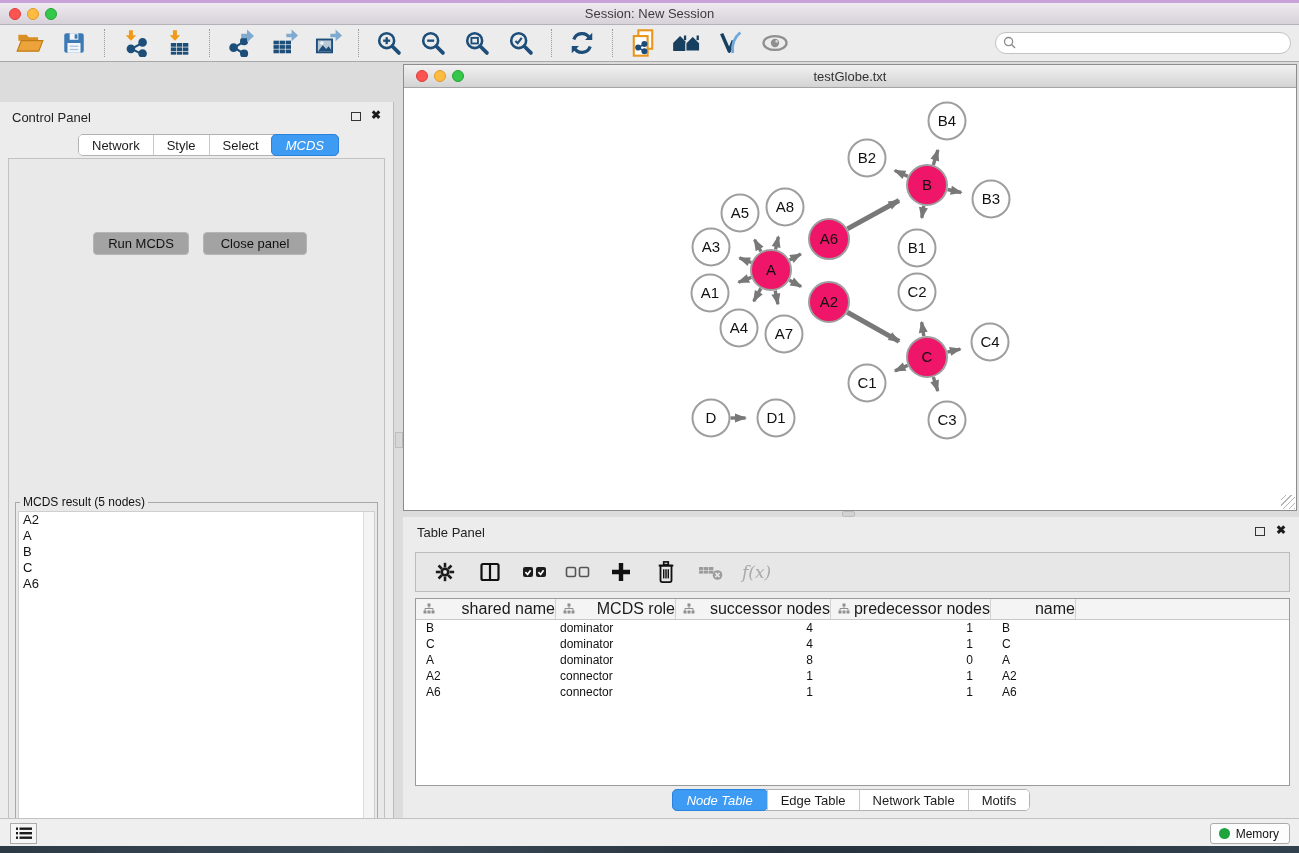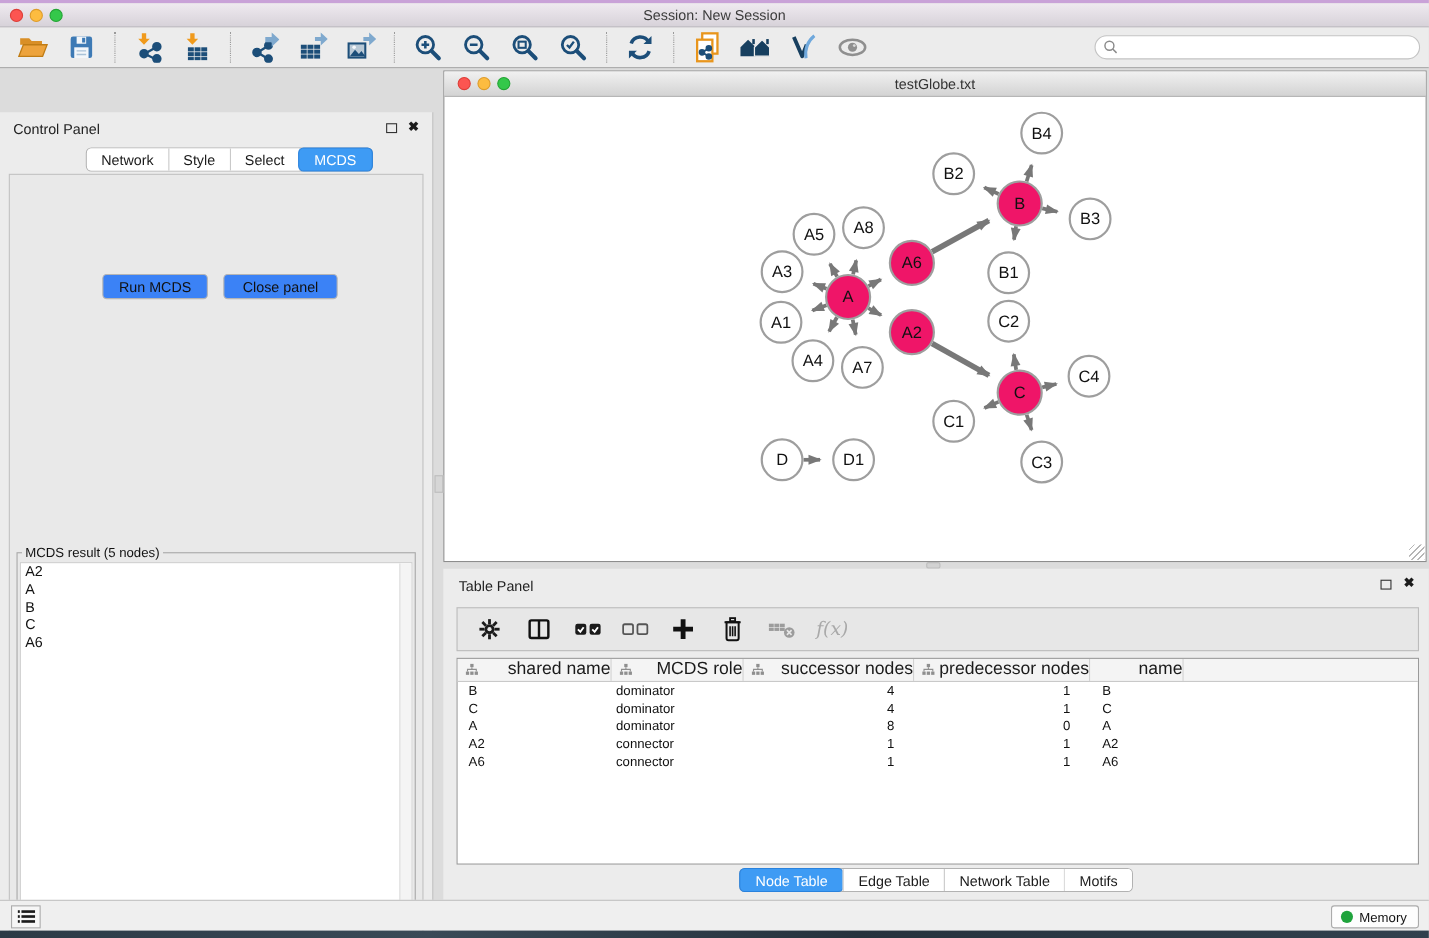--- a/index.html
+++ b/index.html
@@ -27,29 +27,29 @@
   
   .control-panel { left:0; top:62px; width:394px; height:756px; background:#ececec; border-right:1px solid #bdbdbd;margin-top:40px; }
   .panel-head { position:absolute; left:0; top:0; width:100%; height:28px; }
   .panel-head .ptitle { position:absolute; left:12px; top:8px; font-size:13px; color:#222; }
   .float-ico { position:absolute; top:10px; width:10px; height:9px; border:1.5px solid #333; background:transparent; }
   .close-ico { position:absolute; top:6px; font-size:12px; font-weight:bold; color:#1b1b1b; cursor:pointer; }
   .seg-tabs { position:absolute; display:flex; background:#fff; border:1px solid #b2b2b2; border-radius:5px; height:22px; align-items:stretch; }
   .seg-tab { padding:2px 13px; font-size:13px; color:#1b1b1b; display:flex; align-items:center; border-left:1px solid #c9c9c9; cursor:pointer; background:#fff; }
   .seg-tab:first-child { border-left:none; border-radius:4px 0 0 4px; }
   .seg-tab:last-child { border-radius:0 4px 4px 0; }
-  .seg-tab.active { background:#3e9bf4; color:#fff; border-radius:5px; margin:-1px; border:1px solid #2a82dd; padding:2px 14px; }
+  .seg-tab.active { background:#3e9bf4; color:#fff; border-radius:5px; margin:-1px; border:1px solid #2a82dd; padding:2px 14px;font-style:italic; }
   .cp-body { position:absolute; left:8px; top:56px; right:8px; bottom:10px; background:#e9e9e9; border:1px solid #c2c2c2; }
   .opt-label { position:absolute; left:0; right:0; top:18px; text-align:center; font-size:13px; color:#111; }
   .dropdown { position:absolute; left:34px; top:40px; width:314px; height:23px; background:#fff; border:1px solid #b5b5b5; border-radius:4px; cursor:pointer; }
   .dropdown .val { position:absolute; left:9px; top:3px; font-size:13px; color:#111; }
   .dd-stepper { position:absolute; right:-1px; top:-1px; width:20px; height:23px; background:linear-gradient(#6cb4f8,#2f87f0); border-radius:0 4px 4px 0; }
   .dd-stepper .up { position:absolute; left:5px; top:4px; width:0; height:0; border-left:5px solid transparent; border-right:5px solid transparent; border-bottom:6px solid #fff; }
   .dd-stepper .dn { position:absolute; left:5px; bottom:4px; width:0; height:0; border-left:5px solid transparent; border-right:5px solid transparent; border-top:6px solid #fff; }
-  .cp-btn { position:absolute; top:90px; height:23px; background:#3b82f6; border:1px solid #b5b5b5; border-radius:4px; font-size:13px; color:#111; font-family:"Liberation Sans",sans-serif; cursor:pointer; }
+  .cp-btn { position:absolute; top:73px; height:23px; background:#a3a3a3; border:1px solid #b5b5b5; border-radius:4px; font-size:13px; color:#111; font-family:"Liberation Sans",sans-serif; cursor:pointer; }
   .result-box { position:absolute; left:6px; right:6px; top:336px; bottom:5px; border:1px solid #a8a8a8; }
   .result-box legend { font-size:12px; color:#111; margin-left:4px; padding:0 3px; }
   .result-list { position:absolute; left:2px; right:2px; top:2px; bottom:2px; background:#fff; border:1px solid #cfcfcf; overflow:hidden; }
   .result-item { font-size:13px; color:#111; line-height:16px; padding-left:4px; }
   .vscroll-track { position:absolute; right:0; top:0; bottom:0; width:11px; background:#f4f4f4; border-left:1px solid #ddd; }
 
   
   .net-window { left:403px; top:64px; width:894px; height:447px; background:#fff; border:1px solid #8d8d8d; }
   .net-title { position:absolute; left:0; top:0; width:100%; height:23px; background:linear-gradient(#f1f1f1,#d3d3d3); border-bottom:1px solid #a5a5a5; }
   .net-title .title { position:absolute; left:0; right:0; top:4px; text-align:center; font-size:13px; color:#333; }

